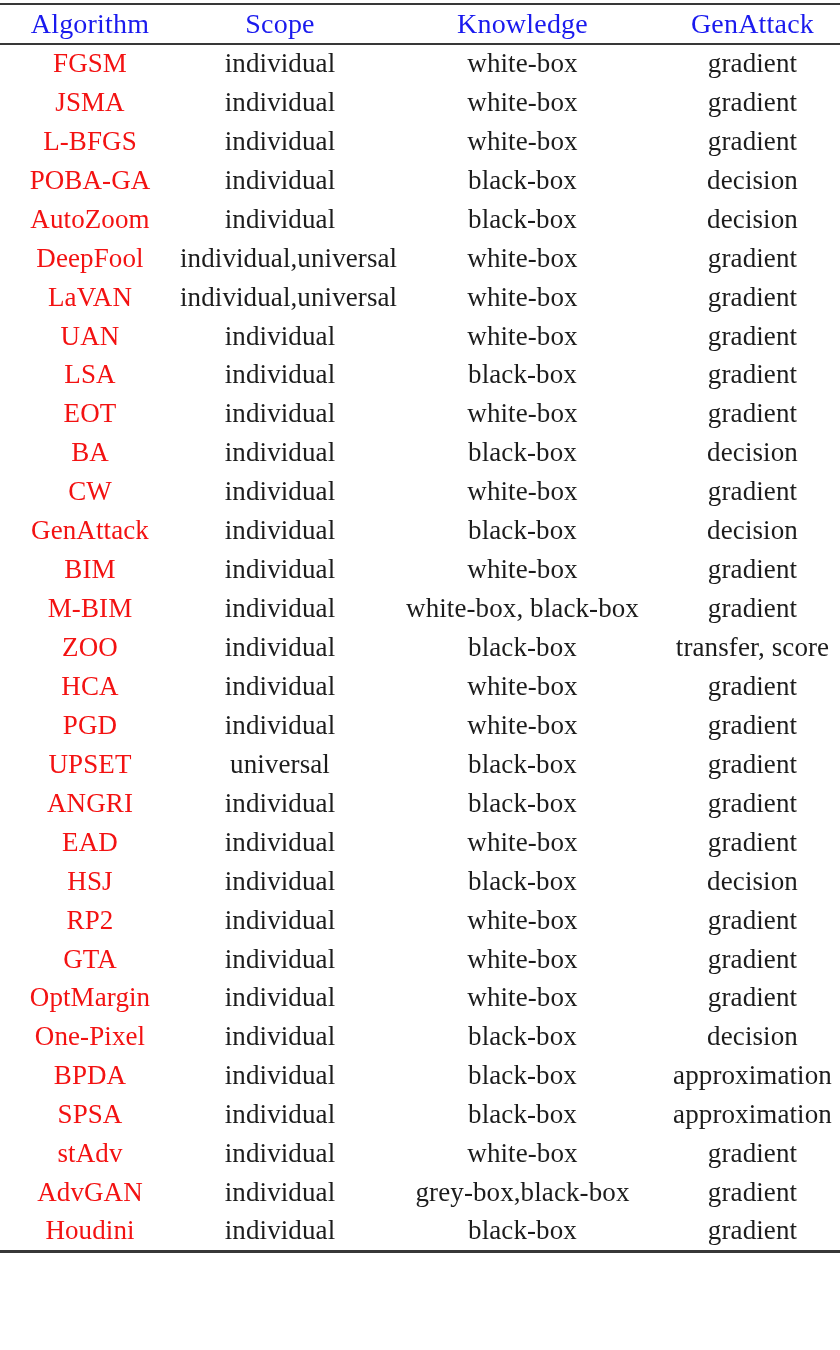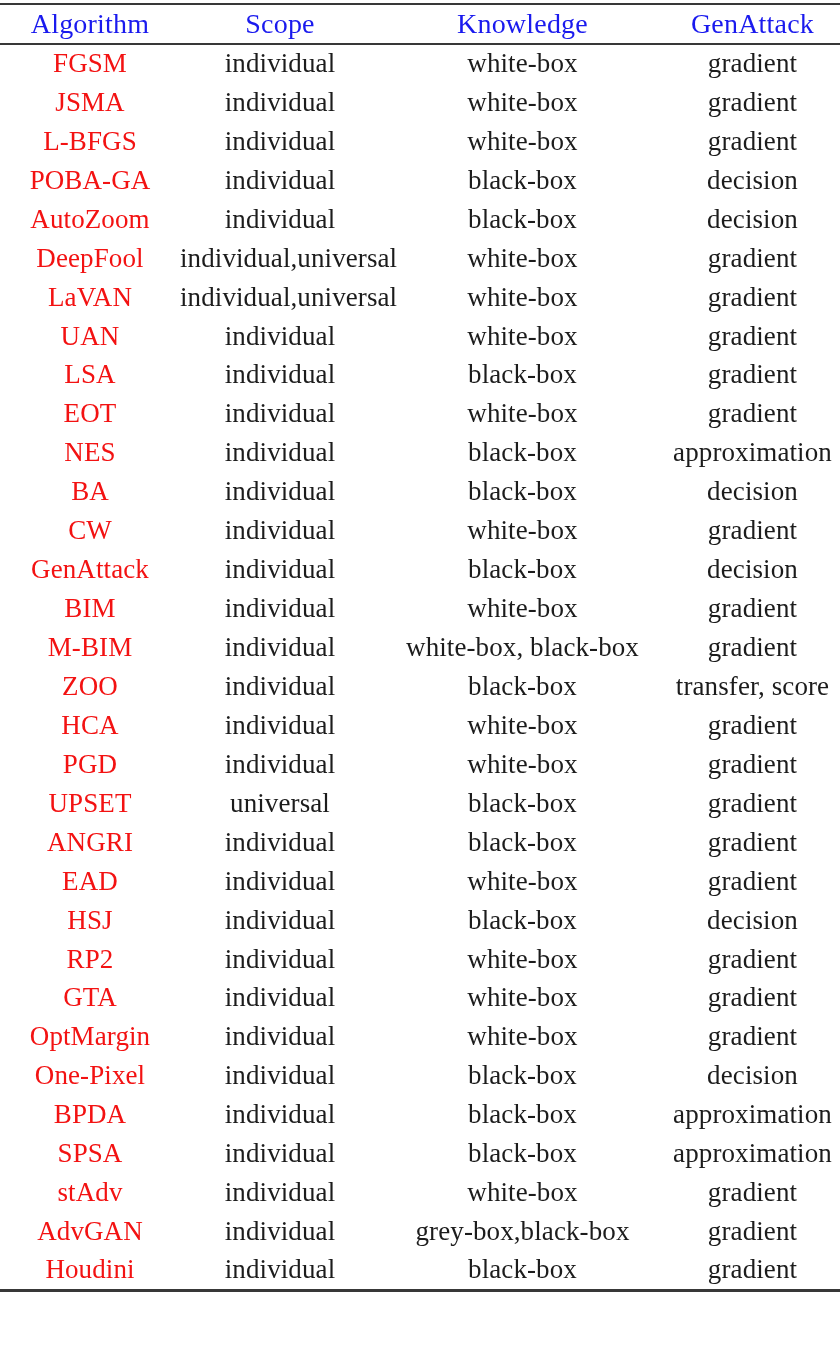--- a/index.html
+++ b/index.html
@@ -140,26 +140,20 @@
     <td>gradient</td>
   </tr>
 
   <tr>
     <td class="alg">EOT</td>
     <td>individual</td>
     <td>white-box</td>
     <td>gradient</td>
   </tr>
 
-  <tr>
-    <td class="alg">NES</td>
-    <td>individual</td>
-    <td>black-box</td>
-    <td>approximation</td>
-  </tr>
 
   <tr>
     <td class="alg">BA</td>
     <td>individual</td>
     <td>black-box</td>
     <td>decision</td>
   </tr>
 
   <tr>
     <td class="alg">CW</td>

